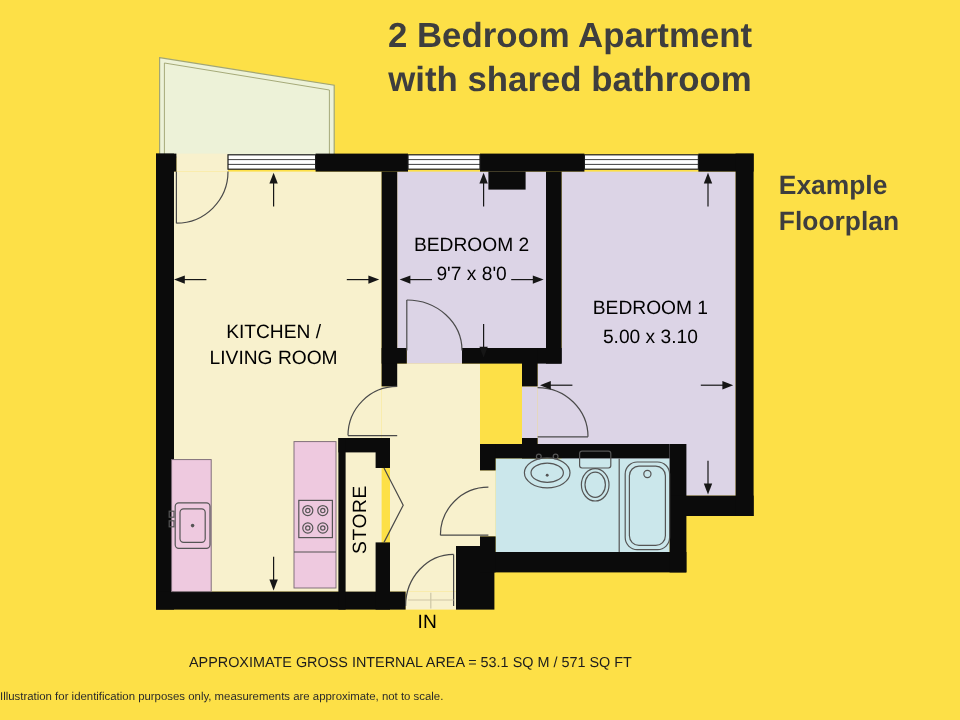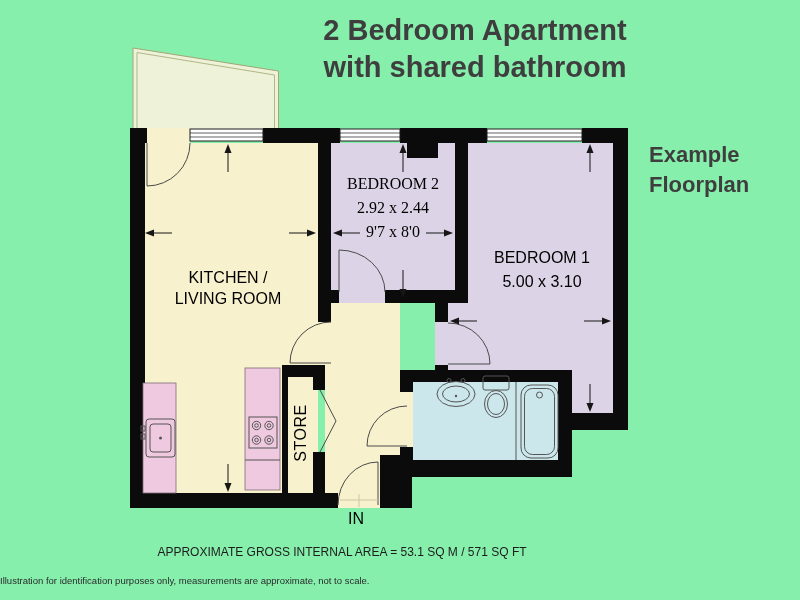--- a/index.html
+++ b/index.html
@@ -1,16 +1,16 @@
 <!DOCTYPE html>
 <html style="--wall: #0b0b0b; --floor_cream: #f8f1cd; --floor_lavender: #dcd4e6; --floor_cyan: #cbe7eb; --counter_pink: #eec9df; --balcony_green: #edf2d8; --balcony_stroke: #a2a674; --line: #4a4a4a; --title_text: #3e3e3e;"><head>
 <meta charset="utf-8">
 <style>
   html,body{margin:0;padding:0;background:#ffffff;}
-  .stage{position:relative;width:800px;height:600px;background:#86efac;overflow:hidden;
+  .stage{position:relative;width:800px;height:600px;background:#fde047;overflow:hidden;
          font-family:"Liberation Sans", sans-serif;}
   .stage svg{position:absolute;left:0;top:0;}
 
   
   .wall{fill:var(--wall,#0b0b0b);}
   .cream{fill:var(--floor_cream,#f8f1cd);}
   .lav{fill:var(--floor_lavender,#dcd4e6);}
   .cyan{fill:var(--floor_cyan,#cbe7eb);}
   .pink{fill:var(--counter_pink,#eec9df);stroke:#7d6c77;stroke-width:.8;}
   .balc{fill:var(--balcony_green,#edf2d8);stroke:var(--balcony_stroke,#a2a674);stroke-width:1;}
@@ -222,23 +222,22 @@
   <div class="txt side-note">
     <div>Example</div>
     <div>Floorplan</div>
   </div>
 
   <div class="txt rlabel" style="left:228px;top:267px;">
     <div>KITCHEN /</div>
     <div>LIVING ROOM</div>
   </div>
 
-  <div class="txt rlabel lh24" style="left:393px;top:172px;font-family:Liberation Serif, serif;">
+  <div class="txt rlabel lh24" style="left:393px;top:193px;">
     <div>BEDROOM 2</div>
-    <div>2.92 x 2.44</div>
     <div>9'7 x 8'0</div>
   </div>
 
   <div class="txt rlabel lh24" style="left:542px;top:246px;">
     <div>BEDROOM 1</div>
     <div>5.00 x 3.10</div>
   </div>
 
   <div class="txt store-label" style="left:301px;top:433px;">STORE</div>
 

